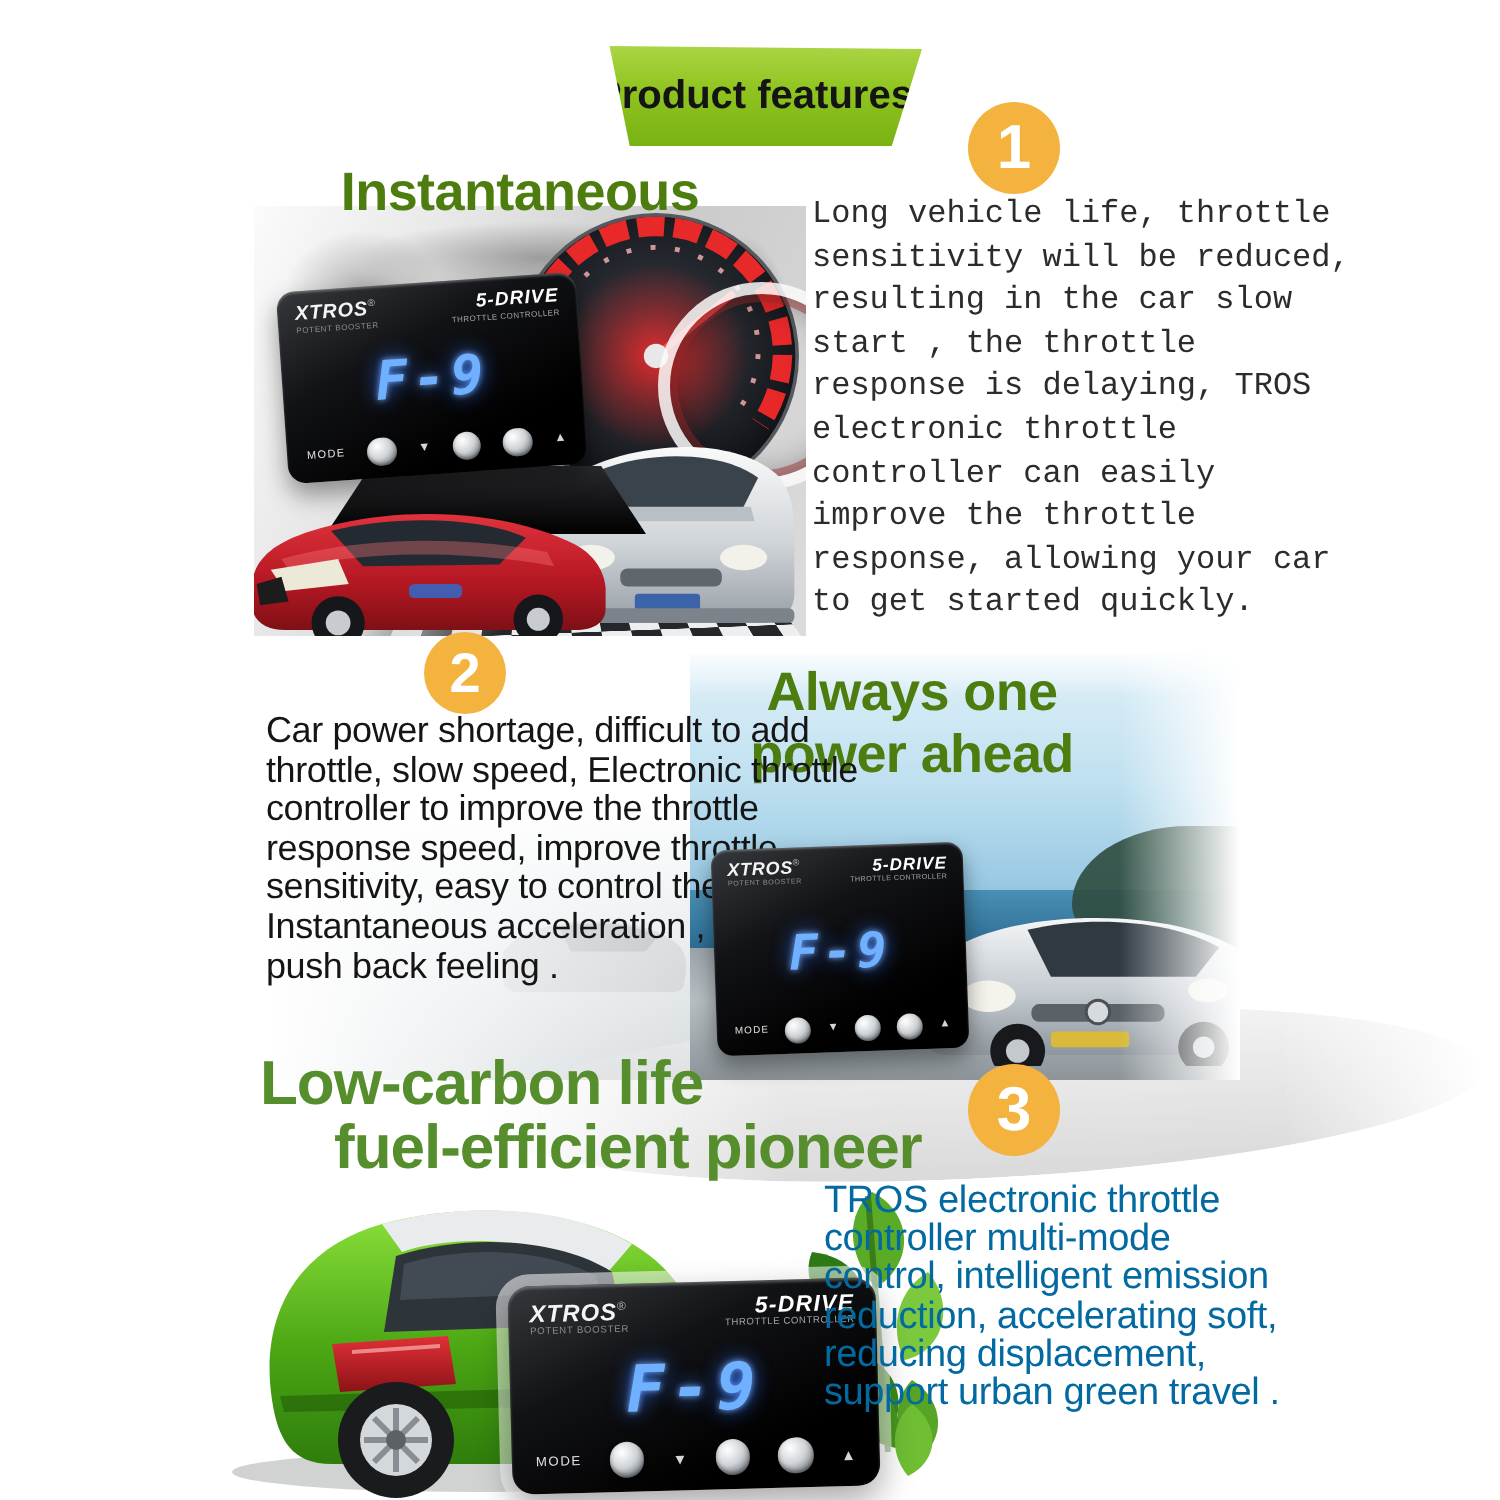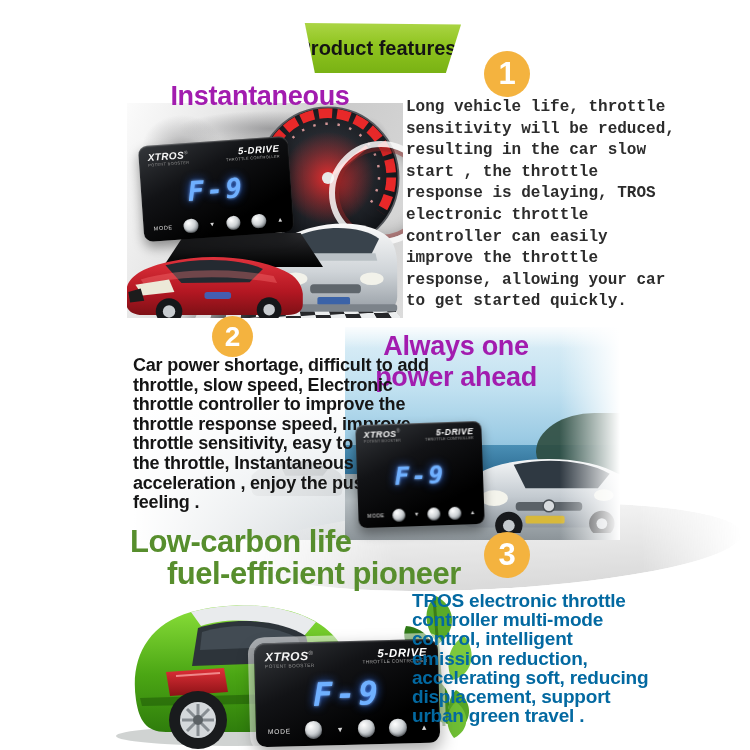--- a/index.html
+++ b/index.html
@@ -16,31 +16,31 @@
 
   
   .badge{position:absolute;width:46px;height:46px;border-radius:50%;background:#f4b33f;
          display:flex;align-items:center;justify-content:center;z-index:6;
          color:#fff;font-size:31px;font-weight:bold;}
   .badge-1{left:484px;top:51px;}
   .badge-2{left:212px;top:316px;width:41px;height:41px;font-size:28px;}
   .badge-3{left:484px;top:532px;}
 
   
-  .h-red{position:absolute;color:#a21caf;font-weight:bold;text-align:center;z-index:5;
+  .h-red{position:absolute;color:#4d7c0f;font-weight:bold;text-align:center;z-index:5;
          letter-spacing:-0.3px;}
   .h1{left:112px;top:82px;width:296px;font-size:27px;line-height:28px;}
   .h2{left:346px;top:331px;width:220px;font-size:27px;line-height:31px;}
   .h-green{position:absolute;color:#578e2d;font-weight:bold;z-index:5;letter-spacing:-0.5px;
            font-size:31px;line-height:32px;}
   .h3a{left:130px;top:526px;}
   .h3b{left:167px;top:558px;}
 
   
-  .body-text{position:absolute;color:#262626;z-index:7;font-weight:bold;}
+  .body-text{position:absolute;color:#262626;z-index:7;}
   .body-1{left:406px;top:97px;width:274px;font-family:"Liberation Mono",monospace;
           font-size:16px;line-height:21.6px;color:#2c2c2c;}
   .body-2{left:133px;top:356px;width:296px;font-size:18px;line-height:19.6px;color:#151515;
           letter-spacing:-0.2px;}
   .body-3{left:412px;top:591px;width:237px;font-size:19px;line-height:19.2px;color:#0369a1;
           letter-spacing:-0.2px;}
 
   
   .photo1{position:absolute;left:127px;top:103px;width:276px;height:215px;overflow:hidden;z-index:1;
     background:

